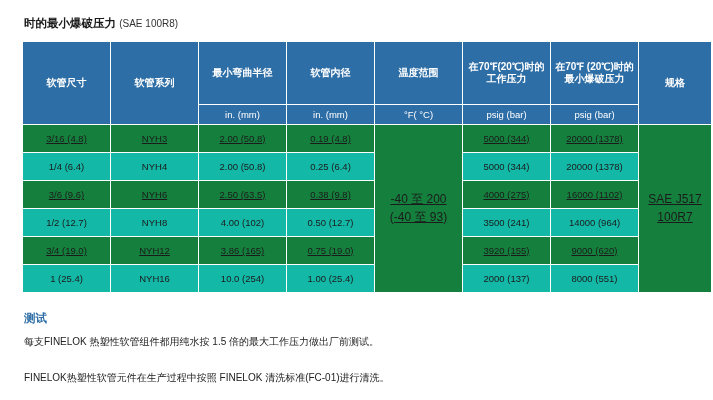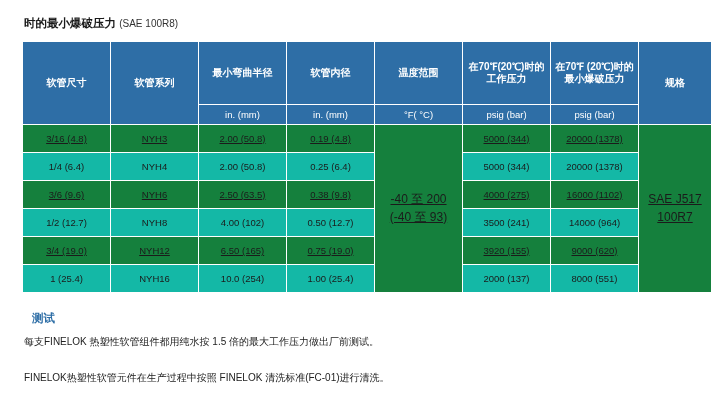--- a/index.html
+++ b/index.html
@@ -75,21 +75,21 @@
     line-height: 1.45;
   }
   td.temp-cell { line-height: 1.5; }
   .section {
     margin-top: 18px;
   }
   .section-title {
     color: #2e6ea6;
     font-size: 11.5px;
     font-weight: bold;
-    margin: 0 0 9px 10px;
+    margin: 0 0 9px 2px;
   }
   .section-body {
     font-size: 10px;
     color: #222;
     margin: 0 0 4px 2px;
     line-height: 1.4;
   }
   .sp-1 { margin-top: 22px; }
 </style>
 </head>
@@ -169,21 +169,21 @@
         <td>1/2 (12.7)</td>
         <td>NYH8</td>
         <td>4.00 (102)</td>
         <td>0.50 (12.7)</td>
         <td>3500 (241)</td>
         <td>14000 (964)</td>
       </tr>
       <tr class="odd">
         <td>3/4 (19.0)</td>
         <td>NYH12</td>
-        <td>6.50 (165)</td>
+        <td>3.86 (165)</td>
         <td>0.75 (19.0)</td>
         <td>3920 (155)</td>
         <td>9000 (620)</td>
       </tr>
       <tr class="even">
         <td>1 (25.4)</td>
         <td>NYH16</td>
         <td>10.0 (254)</td>
         <td>1.00 (25.4)</td>
         <td>2000 (137)</td>

